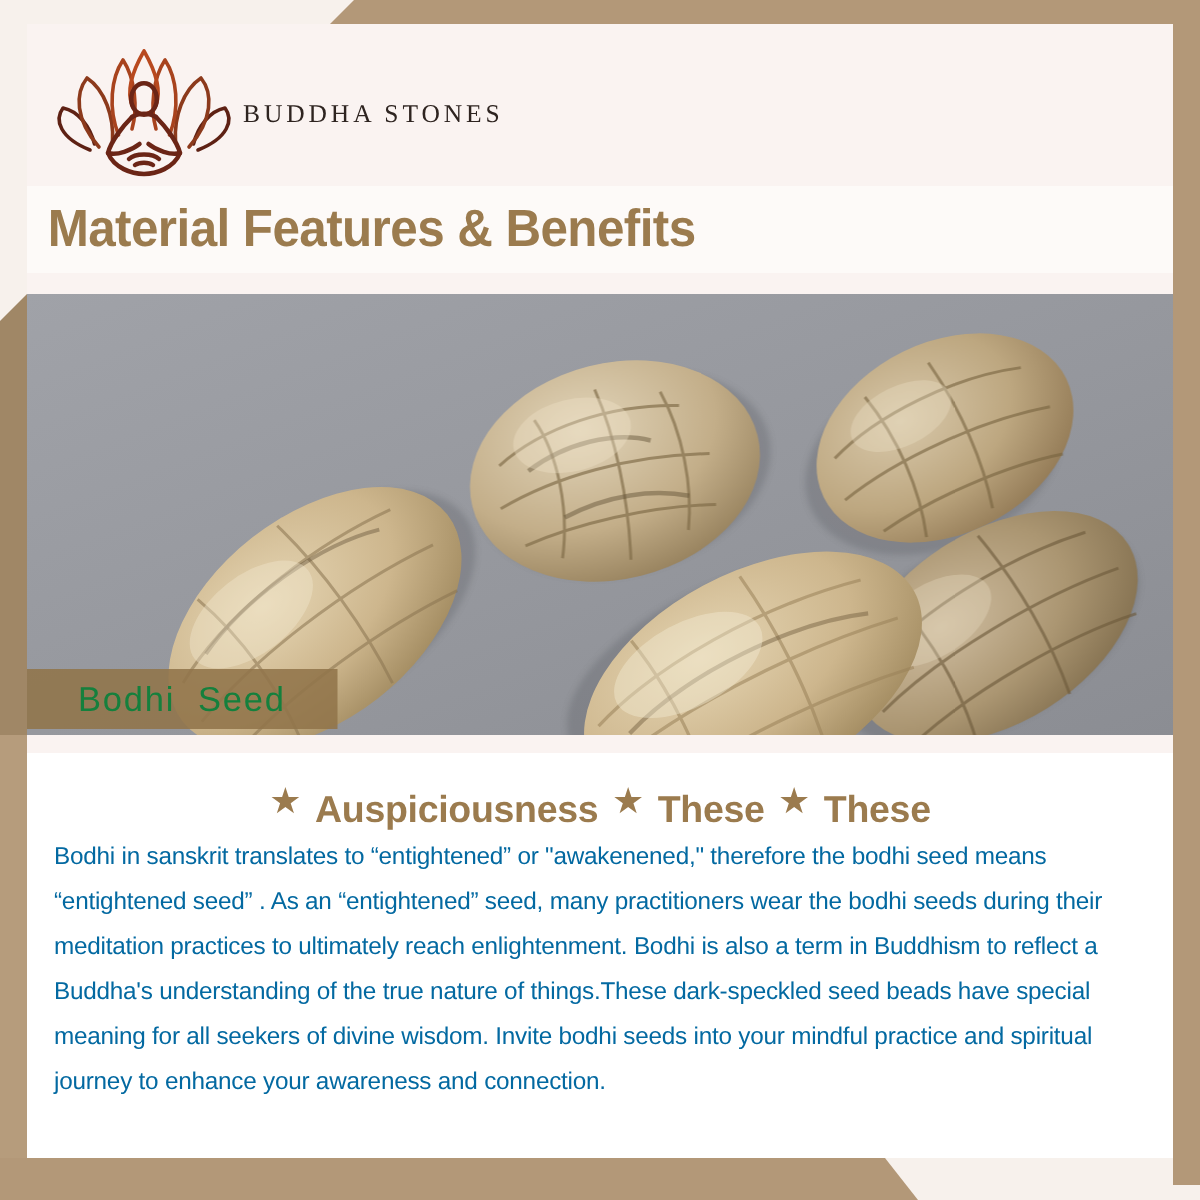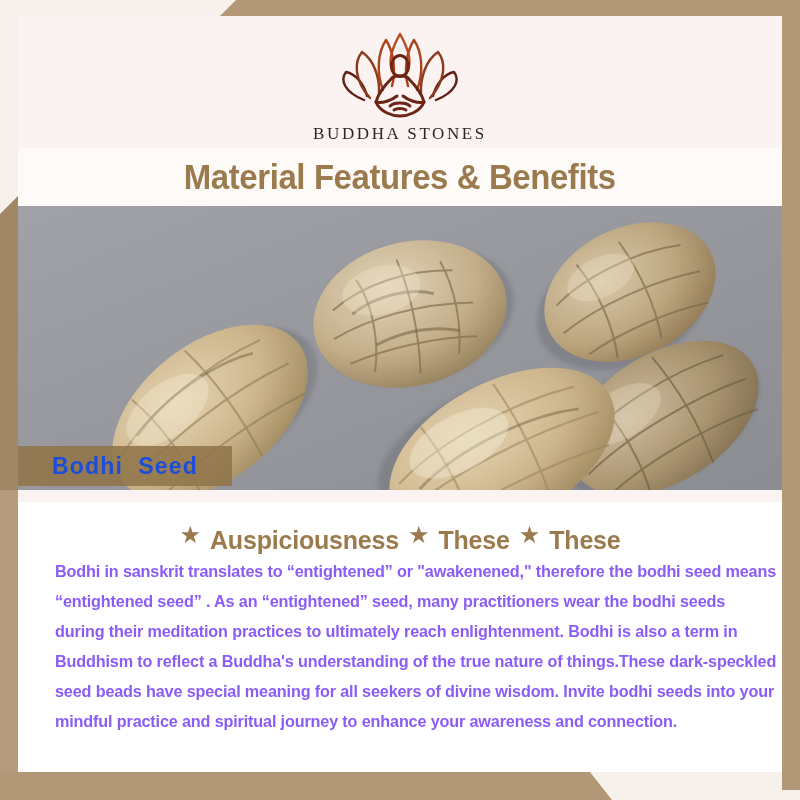--- a/index.html
+++ b/index.html
@@ -58,45 +58,45 @@
   
   .header {
     position: absolute;
     top: 16px; left: 18px;
     width: 764px; height: 180px;
     background: #faf3f1;
   }
 
   .logo-wrap {
     position: absolute;
-    top: 12px; left: 0;
+    top: 12px; left: 12px;
     width: 764px;
     display: flex;
-    flex-direction: column;
+    flex-direction: row;
     align-items: center;
   }
   .logo-mark { width: 132px; height: 92px; display: block; }
   .logo-word {
     margin-top: 4px;
     font-family: "Liberation Serif", serif;
     font-size: 17px;
     letter-spacing: 2.6px;
     color: #2e2420;
     font-weight: 400;
   }
 
   
   .title-strip {
     position: absolute;
-    top: 148px; left: 18px;
+    top: 124px; left: 18px;
     width: 764px; height: 58px;
     background: #fdfaf8;
     display: flex;
     align-items: center;
-    justify-content: center;
+    justify-content: flex-start;
     z-index: 5;
   }
   .title-strip .title-text {
     font-family: "Liberation Sans", sans-serif;
     font-weight: bold;
     font-size: 35px;
     letter-spacing: -0.4px;
     color: #9b7b4e;
     transform: scaleX(0.94);
   }
@@ -116,23 +116,23 @@
     left: 18px; top: 446px;
     height: 40px;
     padding: 0 34px 0 34px;
     min-width: 178px;
     background: rgba(145,116,74,0.88);
     display: flex;
     align-items: center;
     z-index: 6;
   }
   .seed-caption .cap-text {
-    color: #1d4ed8;
+    color: #15803d;
     font-size: 23px;
-    font-weight: bold;
+    font-weight: normal;
     letter-spacing: 1.2px;
     white-space: pre;
   }
 
   
   .body-panel {
     position: absolute;
     top: 490px; left: 18px;
     width: 764px; height: 282px;
     background: #ffffff;
@@ -158,26 +158,26 @@
   .benefits-line .btext {
     font-size: 25px;
     font-weight: bold;
     letter-spacing: -0.2px;
     color: #9b7b4e;
     margin-top: 12px;
   }
 
   .body-copy {
     position: absolute;
-    top: 66px; left: 37px;
+    top: 66px; left: 18px;
     width: 722px;
     font-size: 16.2px;
     line-height: 30px;
-    color: #8b5cf6;
-    font-weight: 700;
+    color: #0369a1;
+    font-weight: 400;
     letter-spacing: -0.15px;
     text-align: left;
   }
 </style>
 </head>
 <body>
 
 <div id="poster">
 
   <div class="frame-top-band"></div>

